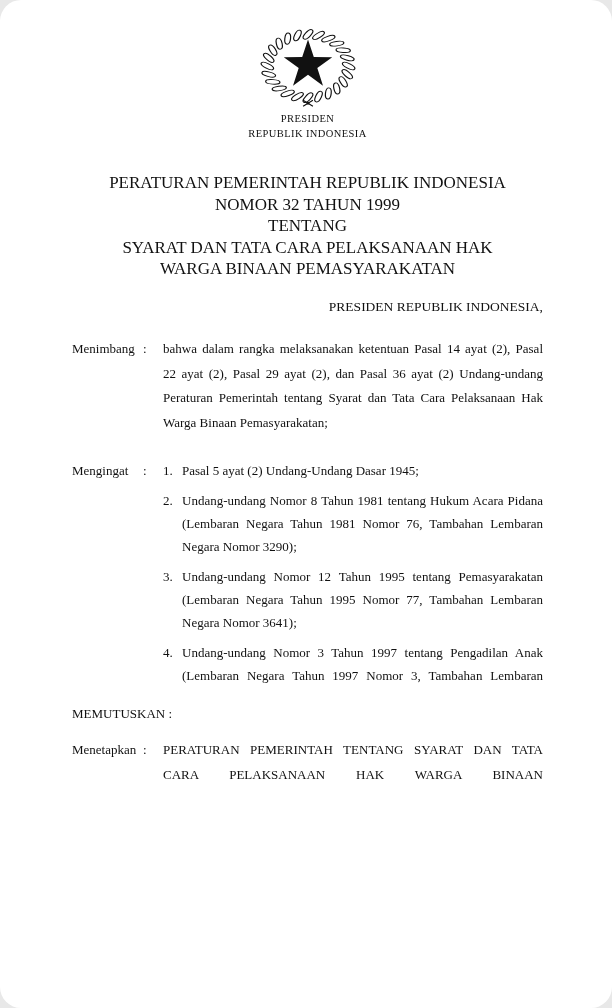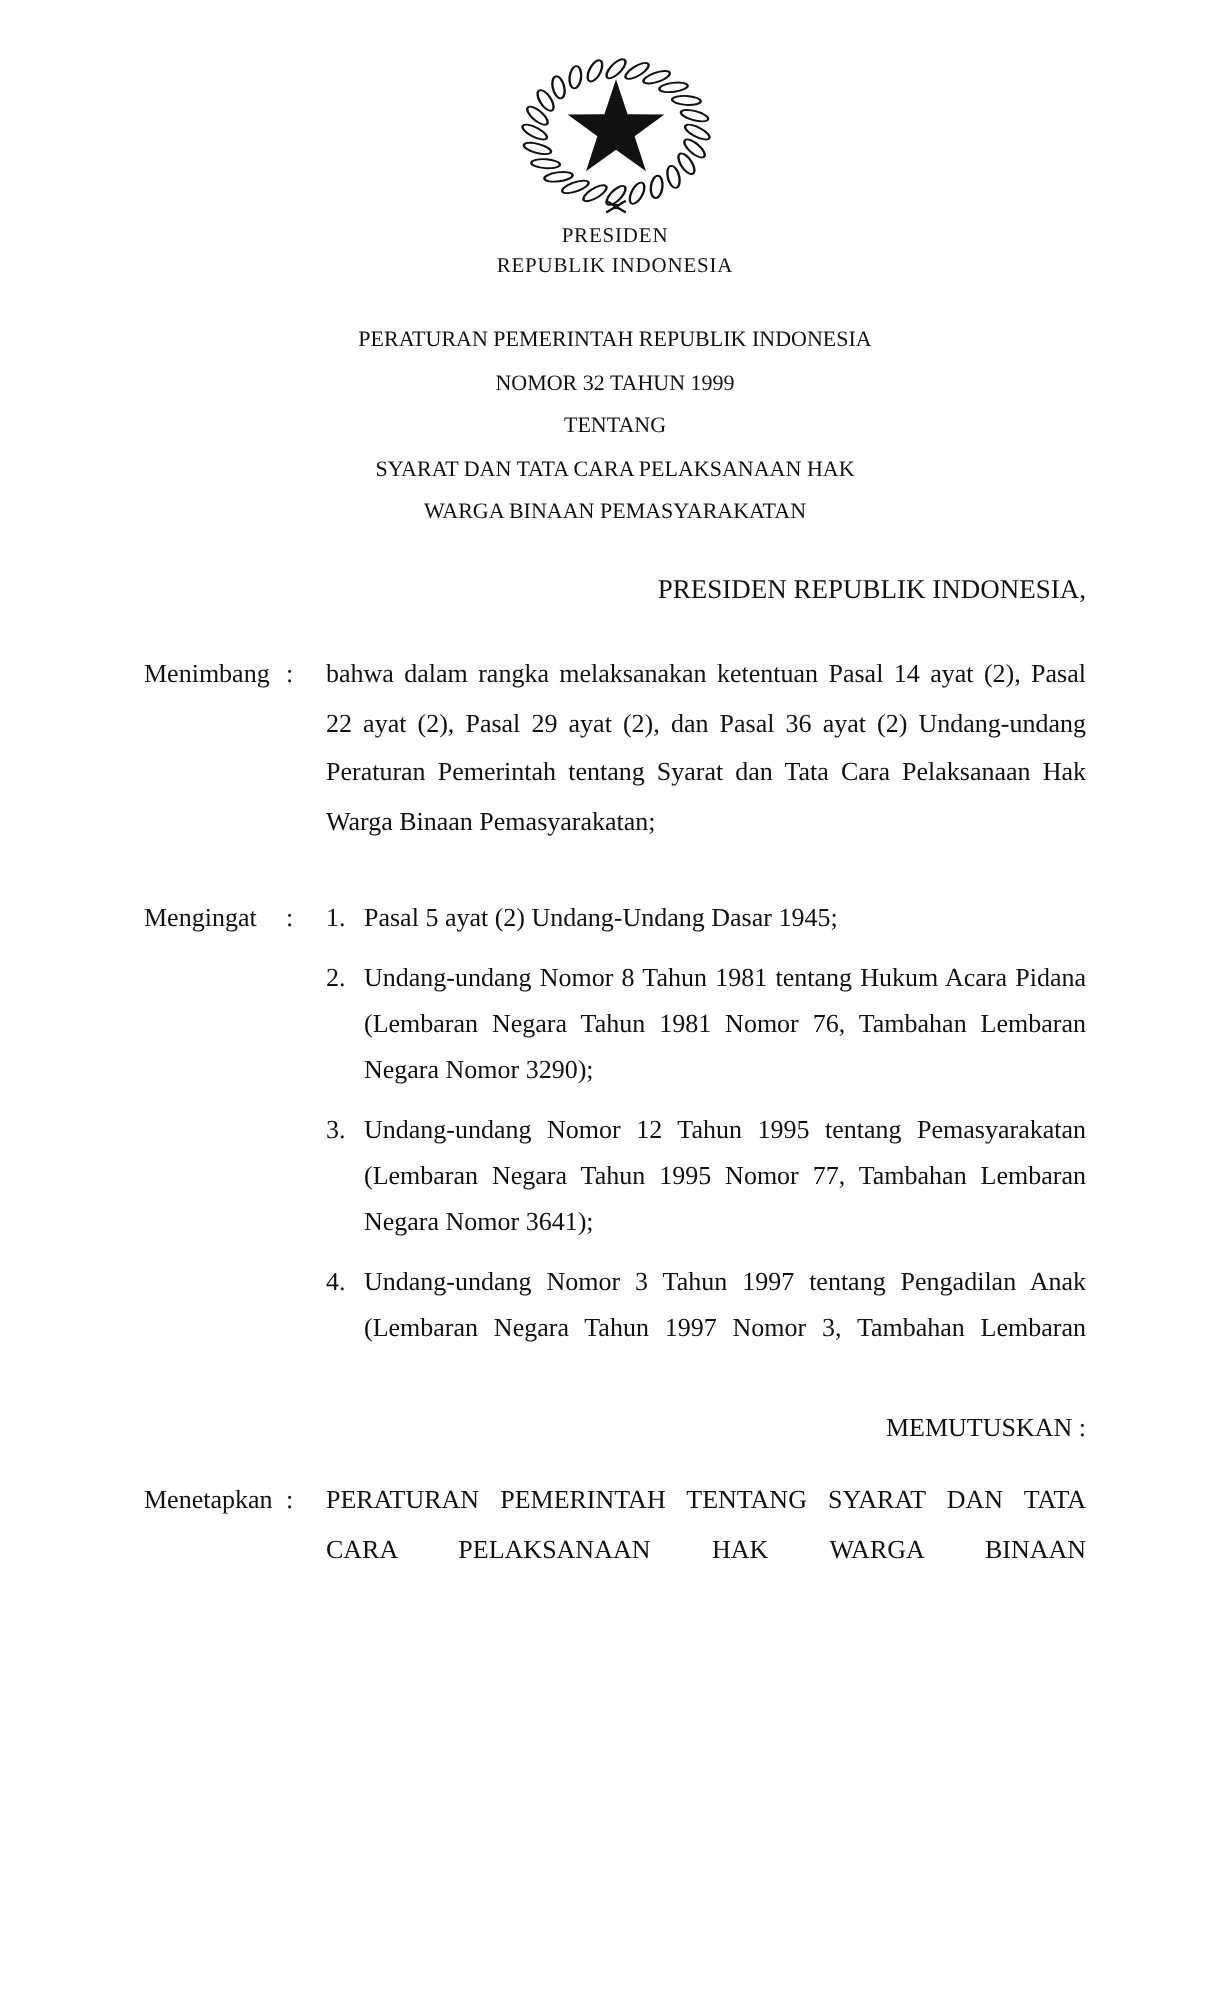--- a/index.html
+++ b/index.html
@@ -7,45 +7,46 @@
     position:relative;
     width:612px; height:1008px;
     margin:0 auto;
     background:#ffffff;
     color:#111111;
     font-family:"Liberation Serif","DejaVu Serif",serif;
     font-size:13px;
     box-sizing:border-box;
     padding:0 69px 0 72px;
     overflow:hidden;
+    border-radius:21px;
   }
 
   
   .emblem-wrap { text-align:center; padding-top:25px; line-height:0; }
   .emblem-wrap svg { display:inline-block; }
   .org-name { text-align:center; font-size:10.5px; line-height:12.5px; letter-spacing:0.4px; margin-top:2px; }
 
   
-  .title-block { margin-top:20px; font-size:11px; line-height:21.5px; }
+  .title-block { margin-top:32px; font-size:17px; line-height:21.5px; }
   .salutation  { margin-top:16px; text-align:right; font-size:13.5px; line-height:21.5px; }
 
   
   .row { display:grid; grid-template-columns:71px 20px 1fr; }
   .row .label { line-height:inherit; }
   .row .colon { line-height:inherit; text-align:left; }
   .menimbang-row { margin-top:20px; line-height:24.5px; }
   .mengingat-row { margin-top:24px; line-height:23px; }
 
   .refs { list-style:none; margin:0; padding:0; }
   .refs li { position:relative; padding-left:19px; margin-bottom:7px; line-height:23px; }
   .refs li:last-child { margin-bottom:0; }
   .refs .num { position:absolute; left:0; top:0; }
 
   
-  .memutuskan { margin-top:30px; text-align:right; line-height:17px; }
+  .memutuskan { margin-top:18px; text-align:left; line-height:17px; }
   .menetapkan-row { margin-top:15px; line-height:25px; }
 
   
   .jlines > .jline { text-align:justify; text-align-last:justify; }
   .jlines > .jline.last { text-align-last:left; }
   .center-lines > .jline, .center-lines > .jline.last { text-align:center; text-align-last:center; }
 </style>
 </head>
 <body>
 

